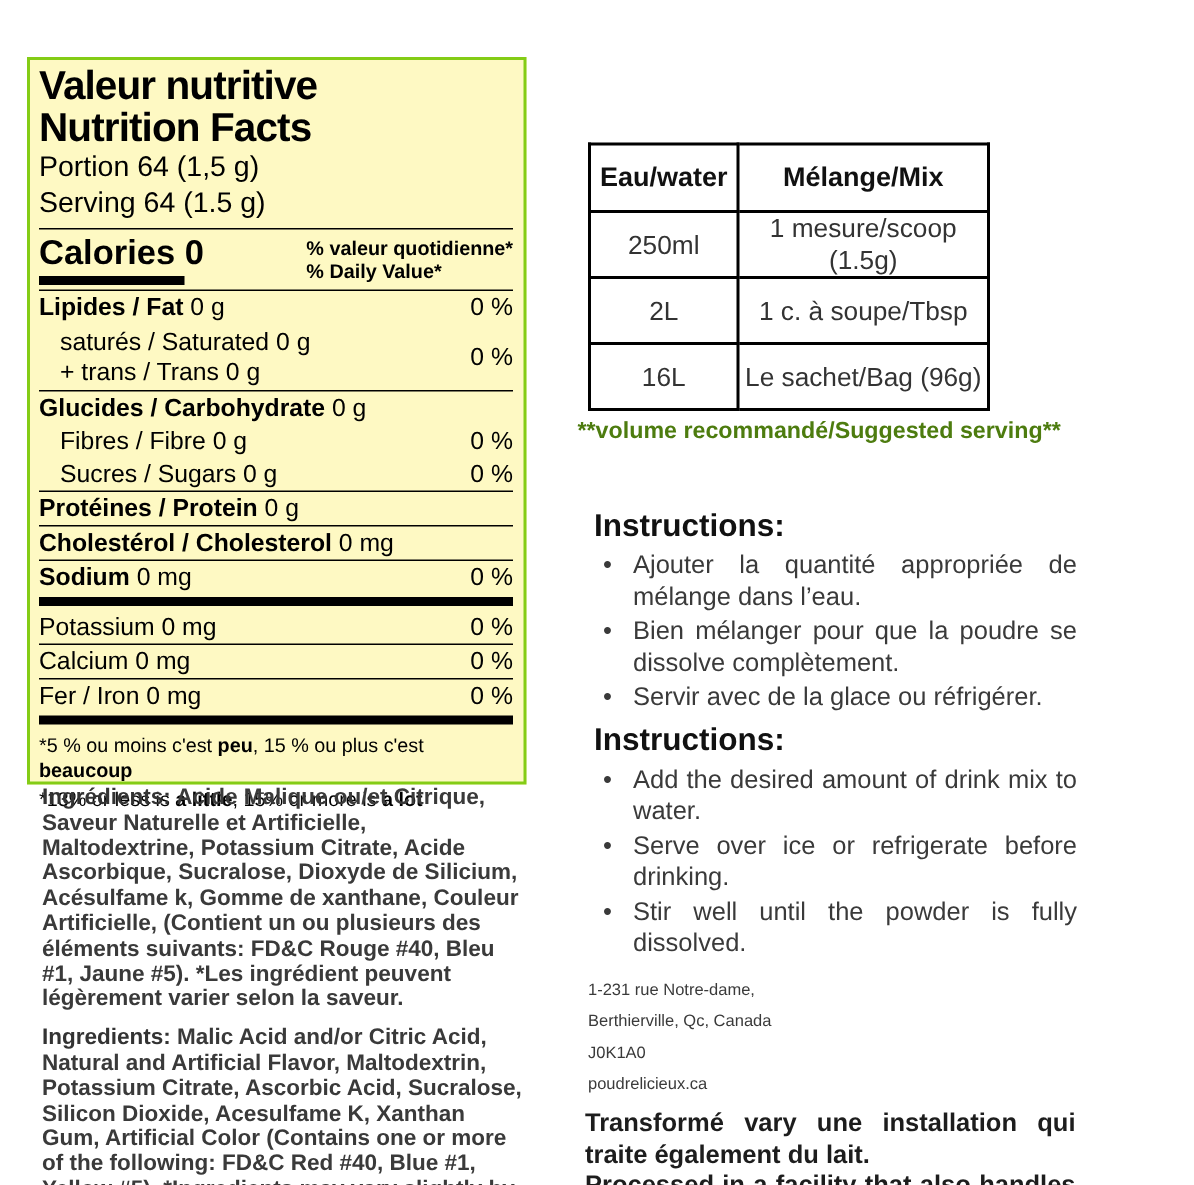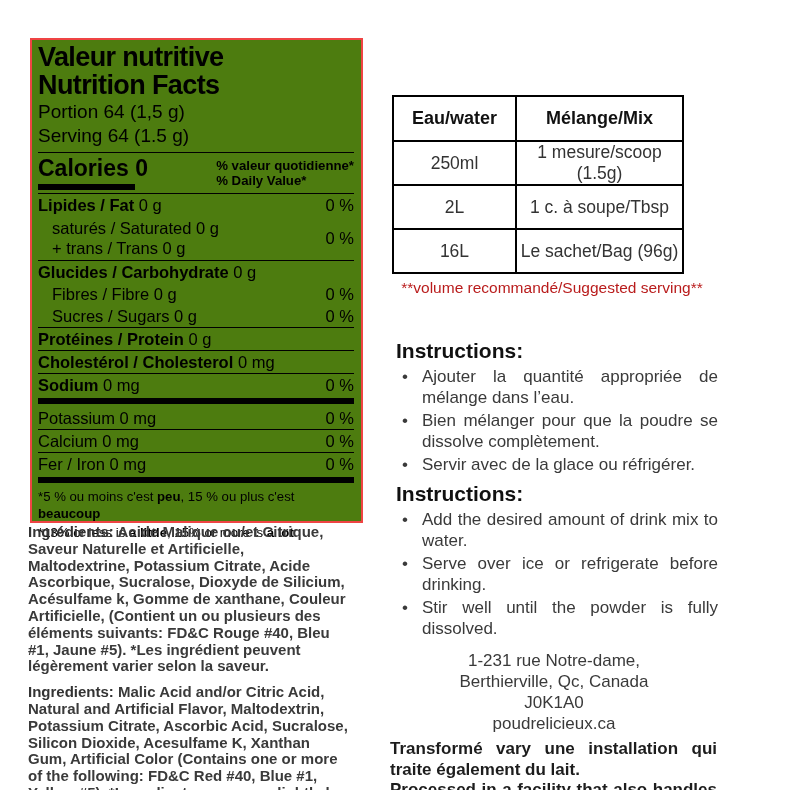--- a/index.html
+++ b/index.html
@@ -1,22 +1,22 @@
 <!DOCTYPE html>
 <html><head>
 <meta charset="utf-8">
 <style>
   * { margin:0; padding:0; box-sizing:border-box; }
   html,body { width:796px; height:790px; background:#ffffff; overflow:hidden;
               font-family:"Liberation Sans", sans-serif; color:#000; }
   .abs { position:absolute; }
 
   
-  .nf-panel { left:30px; top:38px; width:333px; height:485px;
-              border:2px solid #ef4444; padding:3px 7px 4px 6px; background:#4d7c0f; }
+  .nf-panel { left:18px; top:38px; width:333px; height:485px;
+              border:2px solid #84cc16; padding:3px 7px 4px 6px; background:#fef9c3; }
   .nf-title { font-size:27px; font-weight:700; line-height:28px; letter-spacing:-0.6px; }
   .nf-serving { font-size:19px; line-height:22px; margin-top:2px; }
   .nf-calsec { display:flex; justify-content:space-between; border-top:1px solid #000;
                margin-top:5px; padding-top:3px; padding-bottom:3px; }
   .nf-cal { font-size:23px; font-weight:700; line-height:25px; }
   .nf-calbar { width:97px; height:6px; background:#000; margin-top:3px; }
   .nf-dv { text-align:left; font-size:13.2px; font-weight:700; line-height:15px; padding-top:2px; }
   .nf-row { display:flex; justify-content:space-between; align-items:center;
             font-size:16.5px; line-height:18px; padding:2px 0; }
   .nf-line { border-top:1px solid #000; }
@@ -30,39 +30,39 @@
   .ingr { left:28px; top:524px; width:322px; font-size:15px; line-height:16.8px;
           color:#3a3a3a;font-weight:bold; }
   .ingr p + p { margin-top:9px; }
   .ingr b { color:#333; }
 
   
   .mix-table { left:392px; top:95px; border-collapse:collapse; }
   .mix-table td { border:2px solid #000; text-align:center; vertical-align:middle;
                   font-size:17.5px; color:#333; }
   .mix-table .hdr td { font-weight:700; font-size:18px; color:#111; height:45px; }
-  .mix-table td.c1 { width:123px; }
+  .mix-table td.c1 { width:99px; }
   .mix-table td.c2 { width:167px; }
   .mix-table tr { height:44px; }
-  .mix-note { left:385px; top:279px; width:334px; text-align:center;
-              font-size:15.5px; color:#b91c1c; }
+  .mix-note { left:385px; top:279px; width:334px; text-align:left;
+              font-size:15.5px; color:#4d7c0f;font-weight:bold; }
 
   
   .instr { width:322px; color:#3a3a3a; }
   .instr-fr { left:396px; top:339px; }
   .instr-en { left:396px; top:482px; }
   .instr h2 { font-size:21px; font-weight:700; color:#111; margin-bottom:3px; }
   .instr ul { list-style:none; }
   .instr li { position:relative; padding-left:26px; font-size:17px; line-height:21px;
               text-align:justify; margin-bottom:2px; }
   .instr li::before { content:"\2022"; position:absolute; left:6px; top:0; }
 
   
-  .address { left:392px; top:650px; width:324px; text-align:center;
-             font-size:17px; line-height:21px; color:#3a3a3a; }
+  .address { left:392px; top:650px; width:324px; 
+             font-size:11px; line-height:21px; color:#3a3a3a; }
 
   
   .allergen { left:390px; top:739px; width:327px; font-size:17px; font-weight:700;
               line-height:20.5px; color:#1d1d1d; text-align:justify; }
   .allergen p { margin:0; }
 </style>
 </head>
 <body>
 
 <div class="abs nf-panel">

